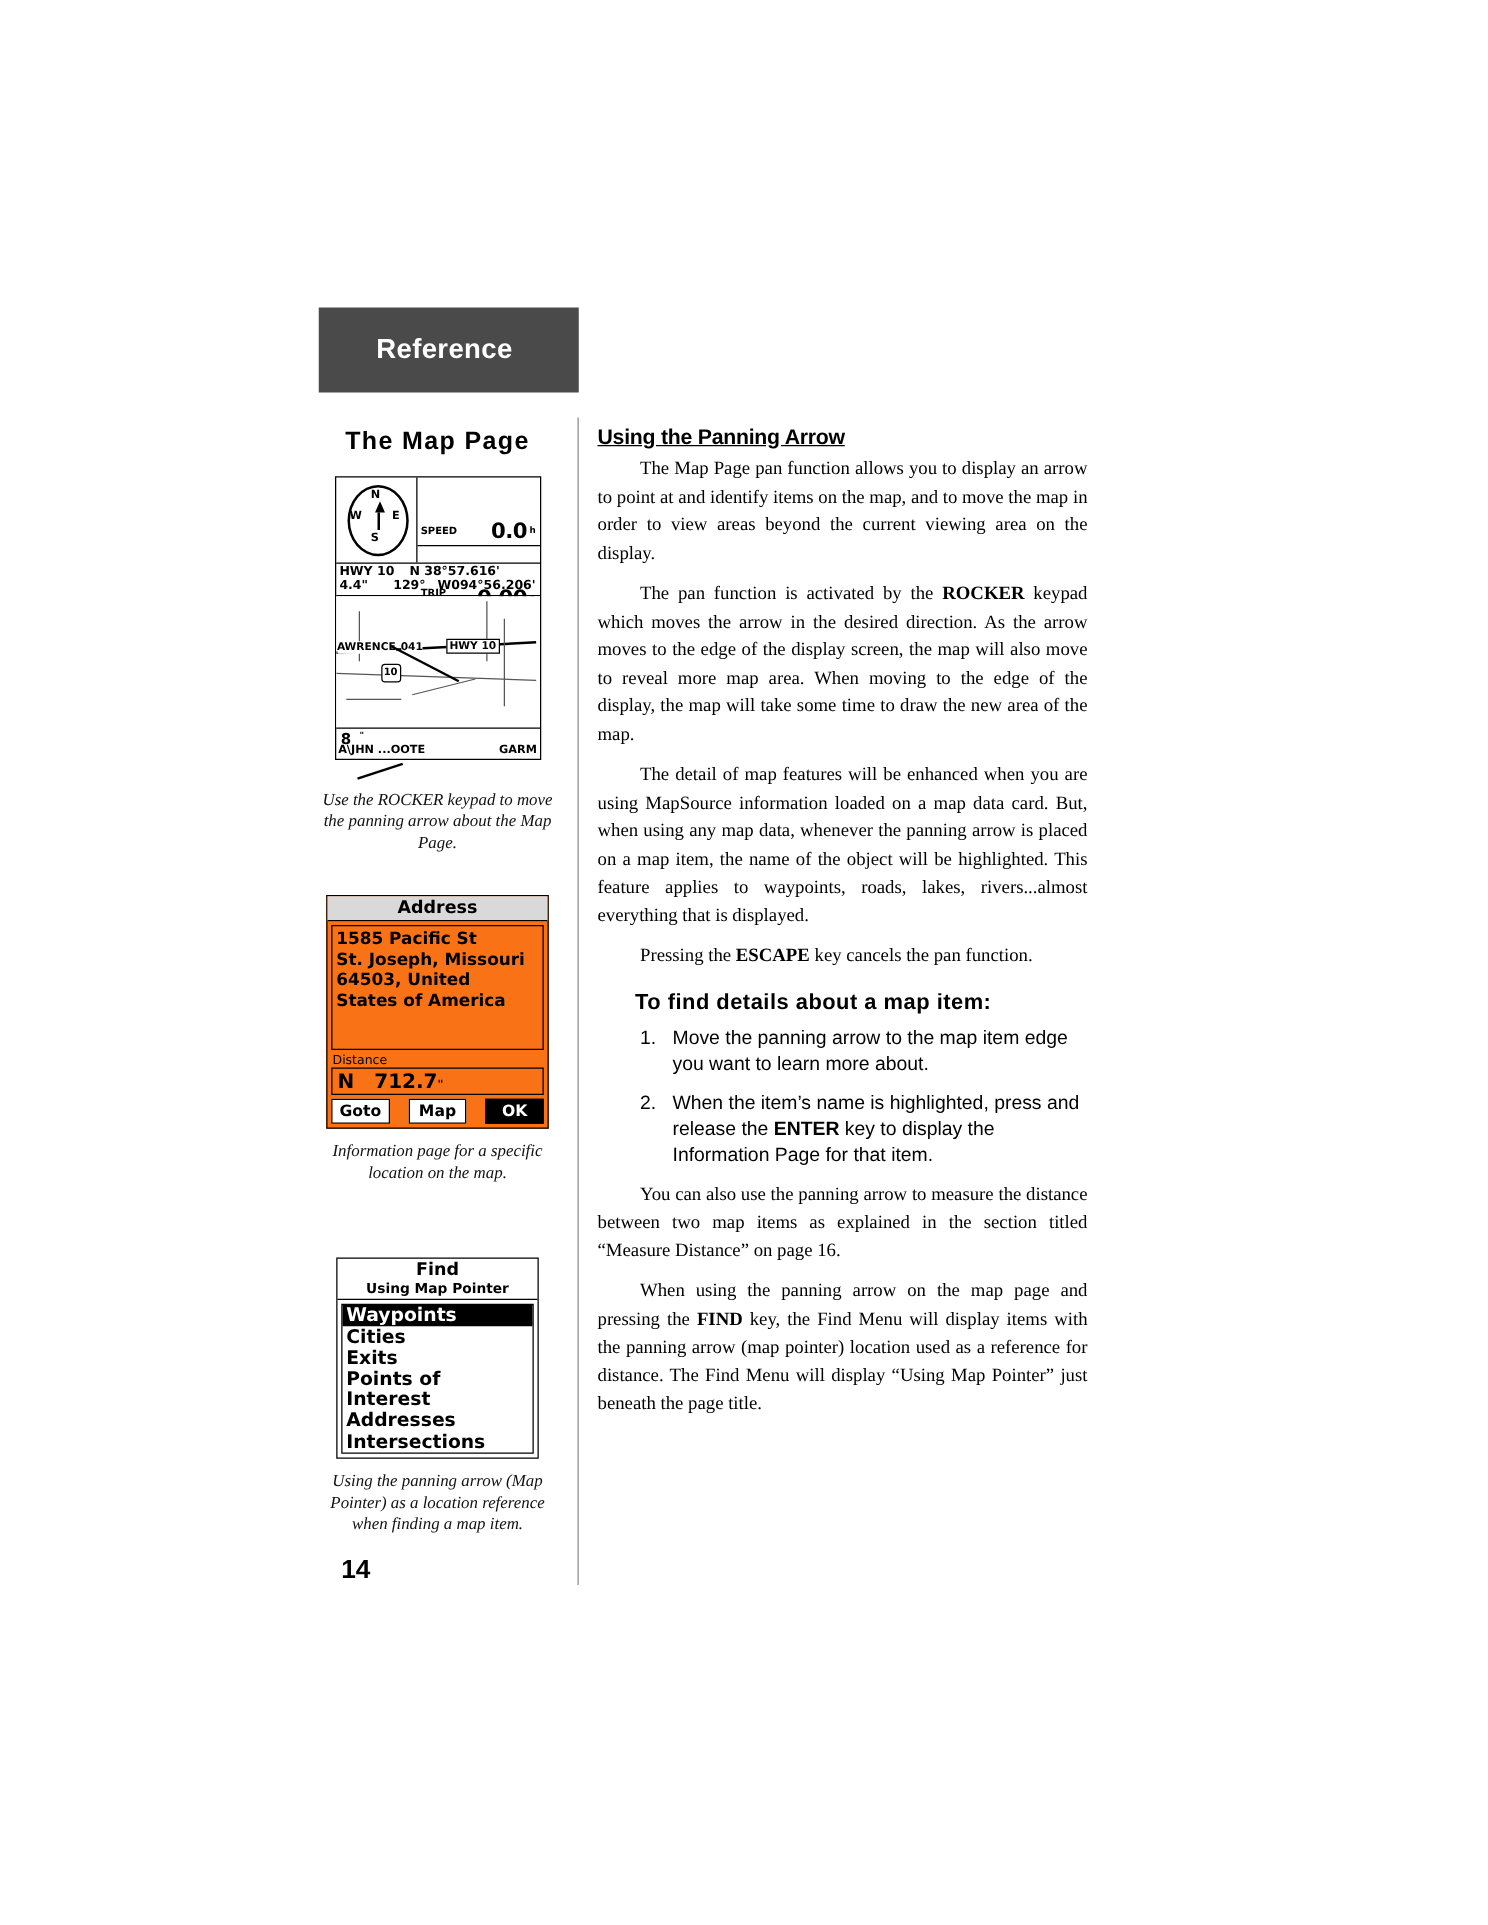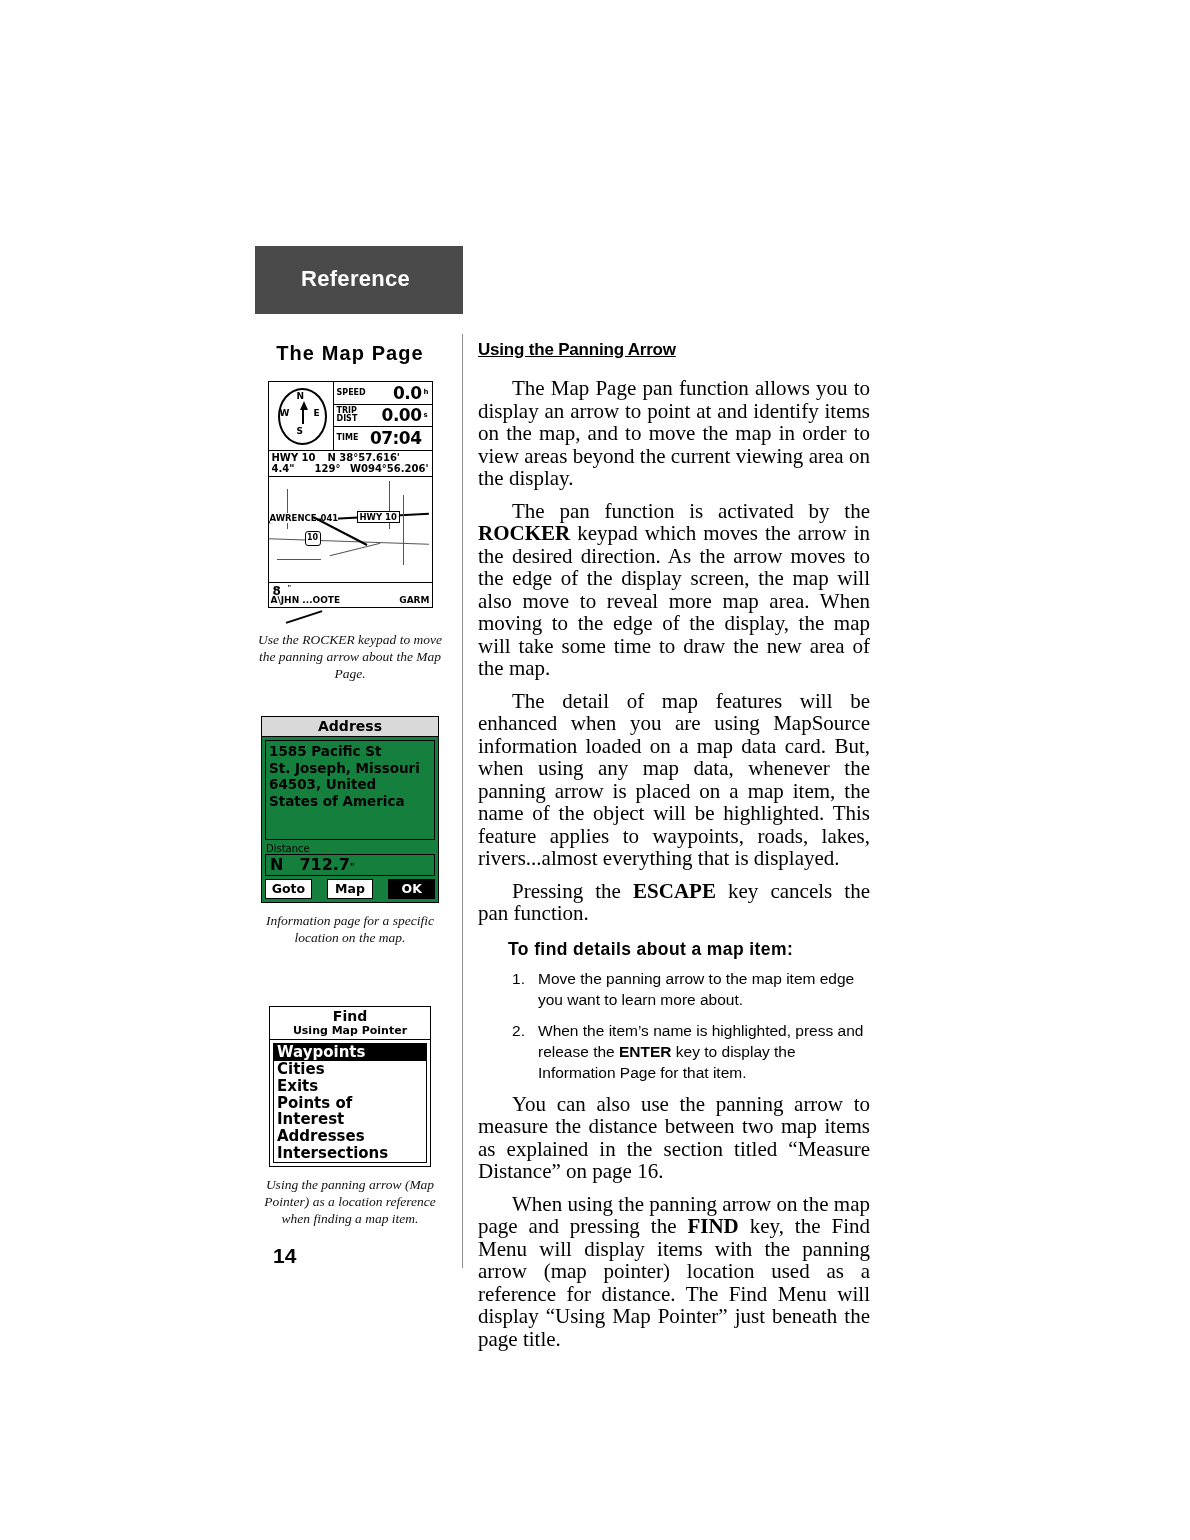--- a/index.html
+++ b/index.html
@@ -122,20 +122,21 @@
     background: #000;
   }
   .data-box { flex: 1; }
   .data-row {
     display: flex;
     align-items: center;
     height: 22.6px;
     border-bottom: 1px solid #000;
     padding-left: 3px;
     box-sizing: border-box;
+    margin-top: 32px;
   }
   .data-row:last-child { border-bottom: none; }
   .data-lbl {
     font-size: 8px;
     font-weight: bold;
     line-height: 8px;
     width: 28px;
   }
   .data-lbl.two { line-height: 8px; }
   .data-val {
@@ -239,21 +240,21 @@
     position: absolute;
     width: 38px; height: 1.5px;
     background: #000;
   }
 
   
   .addr-shot {
     width: 176px;
     margin: 0 auto;
     border: 1.5px solid #000;
-    background: #15803d;
+    background: #f97316;
     font-family: "DejaVu Sans", sans-serif;
   }
   .addr-title {
     text-align: center;
     font-size: 14px;
     font-weight: bold;
     border-bottom: 1.5px solid #000;
     background: #d9d9d9;
     padding: 1px 0 2px 0;
   }
@@ -341,26 +342,26 @@
   .right-col {
     position: absolute;
     left: 478px;
     top: 340px;
     width: 392px;
   }
   h2.sub {
     font-family: "Liberation Sans", sans-serif;
     font-size: 17px;
     font-weight: bold;
-    margin: 0 0 17px 0;
+    margin: 0 0 4px 0;
     text-decoration: underline;
     letter-spacing: -0.2px;
   }
   p.body {
-    font-size: 21px;
+    font-size: 15px;
     line-height: 22.5px;
     margin: 0 0 10px 0;
     text-indent: 34px;
     text-align: justify;
   }
   h3.steps-title {
     font-family: "Liberation Sans", sans-serif;
     font-size: 17.5px;
     font-weight: bold;
     margin: 14px 0 8px 30px;

